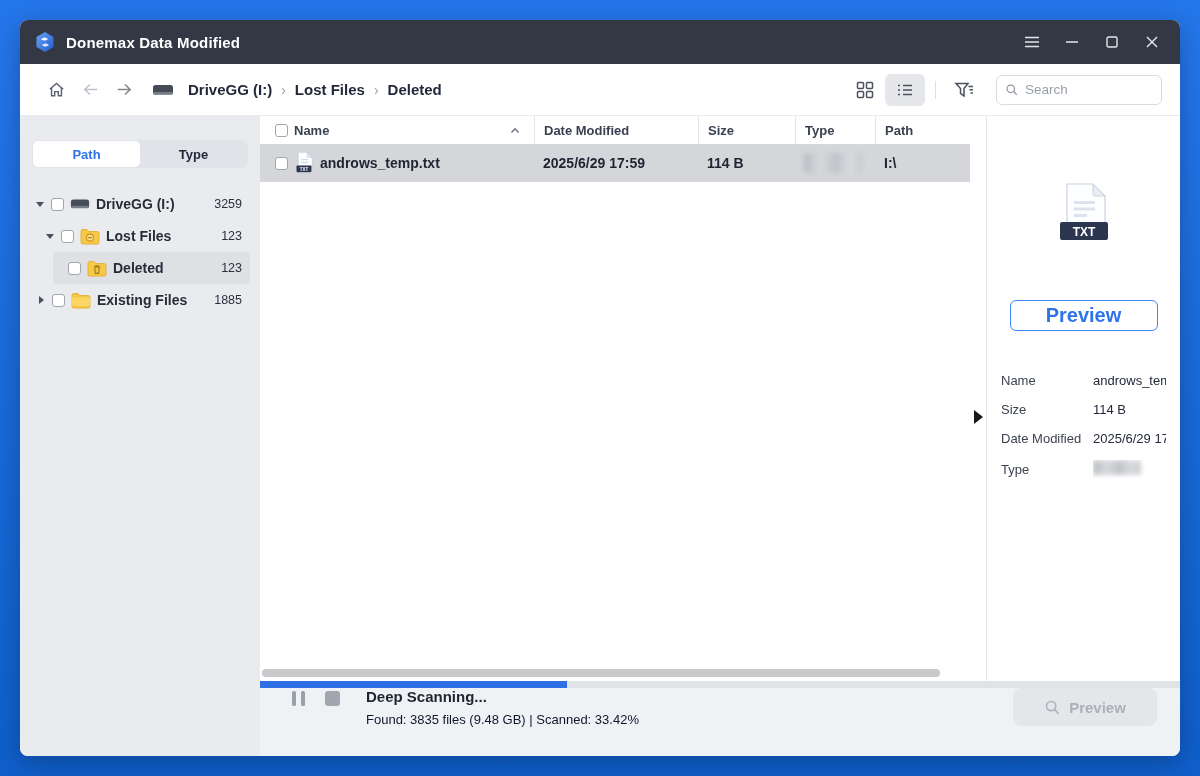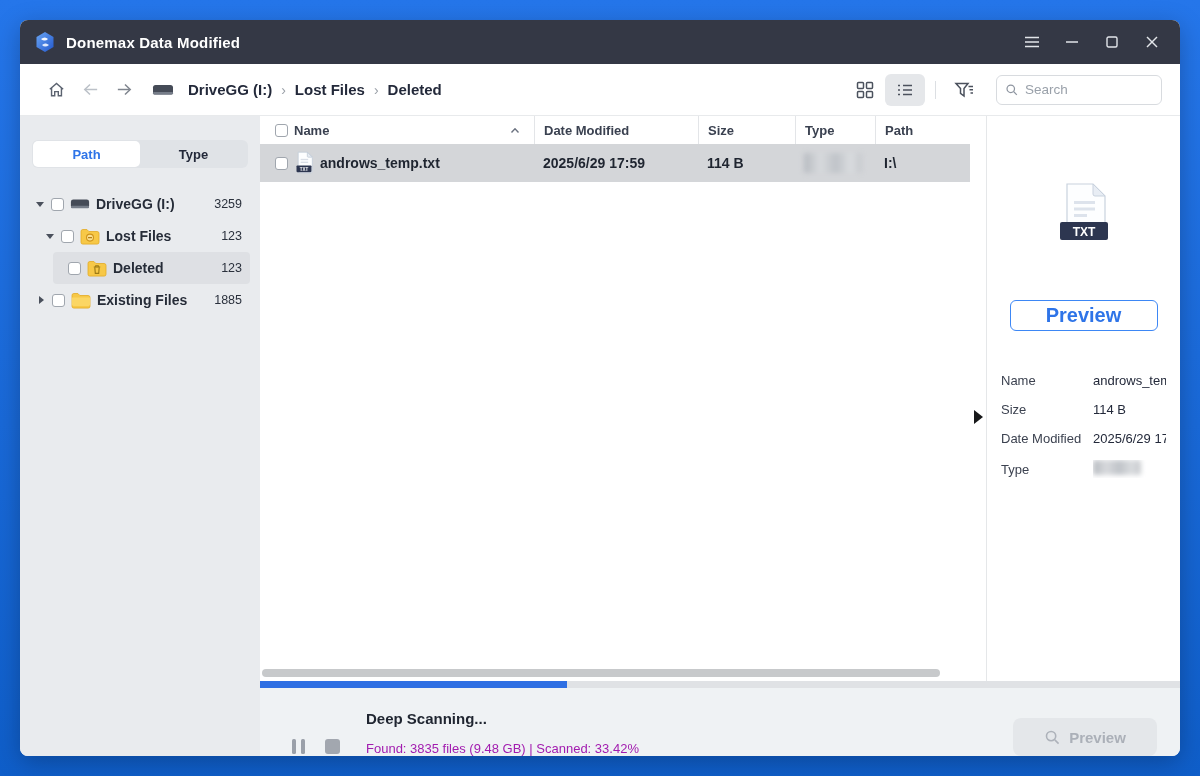--- a/index.html
+++ b/index.html
@@ -98,31 +98,31 @@
   .preview-btn { margin-top:48px; width:148px; height:31px; border:1px solid #3d87f5; border-radius:6px;
                  background:#fff; color:#2e74e8; font-size:20px; font-weight:700; cursor:pointer;
                  font-family:"Liberation Sans",sans-serif; }
   .details { margin-top:42px; width:100%; padding:0 14px; display:grid;
              grid-template-columns:92px 1fr; row-gap:14px; align-items:center; }
   .dlabel { font-size:13px; color:#3c4250; }
   .dvalue { font-size:13px; color:#23293a; white-space:nowrap; overflow:hidden; }
   
   .progress { height:7px; background:#e0e2e5; flex:0 0 auto; }
   .progress-fill { height:100%; background:#2e6fe3; width:0; }
-  .statusbar { height:68px; background:#eff2f4; flex:0 0 auto; display:flex; align-items:flex-end;
+  .statusbar { height:68px; background:#eff2f4; flex:0 0 auto; display:flex; align-items:flex-start;
                padding:0 23px 0 28px; }
   .sbtn { border:none; background:transparent; cursor:pointer; display:flex; align-items:center;
           justify-content:center; width:20px; height:20px; }
   .pause-bars { display:flex; gap:5px; }
   .pause-bars i { display:block; width:4px; height:15px; background:#9aa0a9; border-radius:1.5px; }
   .stop-square { width:15px; height:15px; background:#a2a7af; border-radius:3px; }
   .stopb { margin-left:14px; }
   .stext { margin-left:24px; }
   .stitle { font-size:15px; font-weight:700; color:#1f2530; }
-  .sdetail { font-size:13px; color:#a21caf; margin-top:14px; }
+  .sdetail { font-size:13px; color:#0f172a; margin-top:7px; }
   .recover-btn { margin-left:auto; width:144px; height:38px; border:none; border-radius:8px;
                  background:#e4e7ea; color:#abb0b8; font-size:15px; font-weight:700;
                  display:flex; align-items:center; justify-content:center; gap:9px; cursor:default;
                  font-family:"Liberation Sans",sans-serif; }
 </style>
 </head>
 <body>
 
 <div class="window">
 

